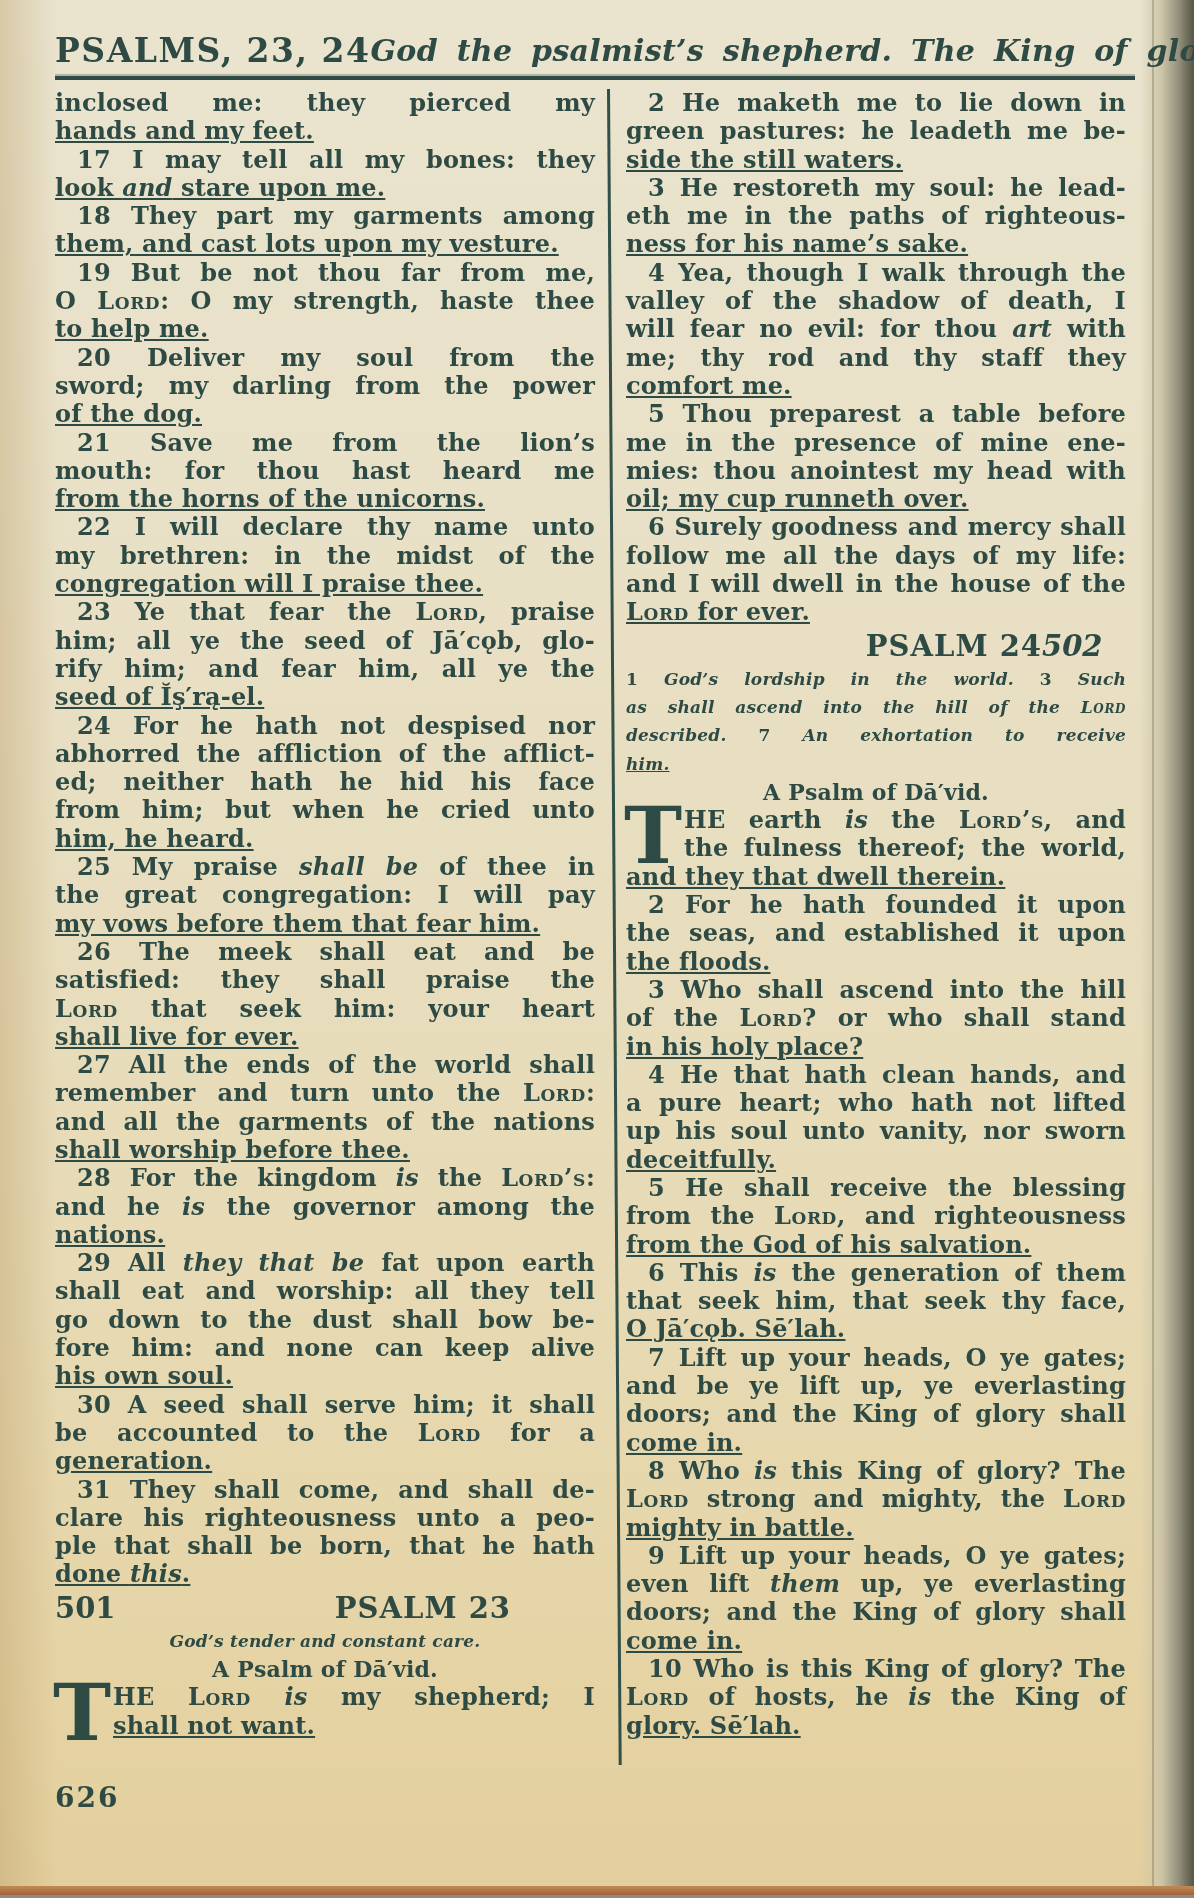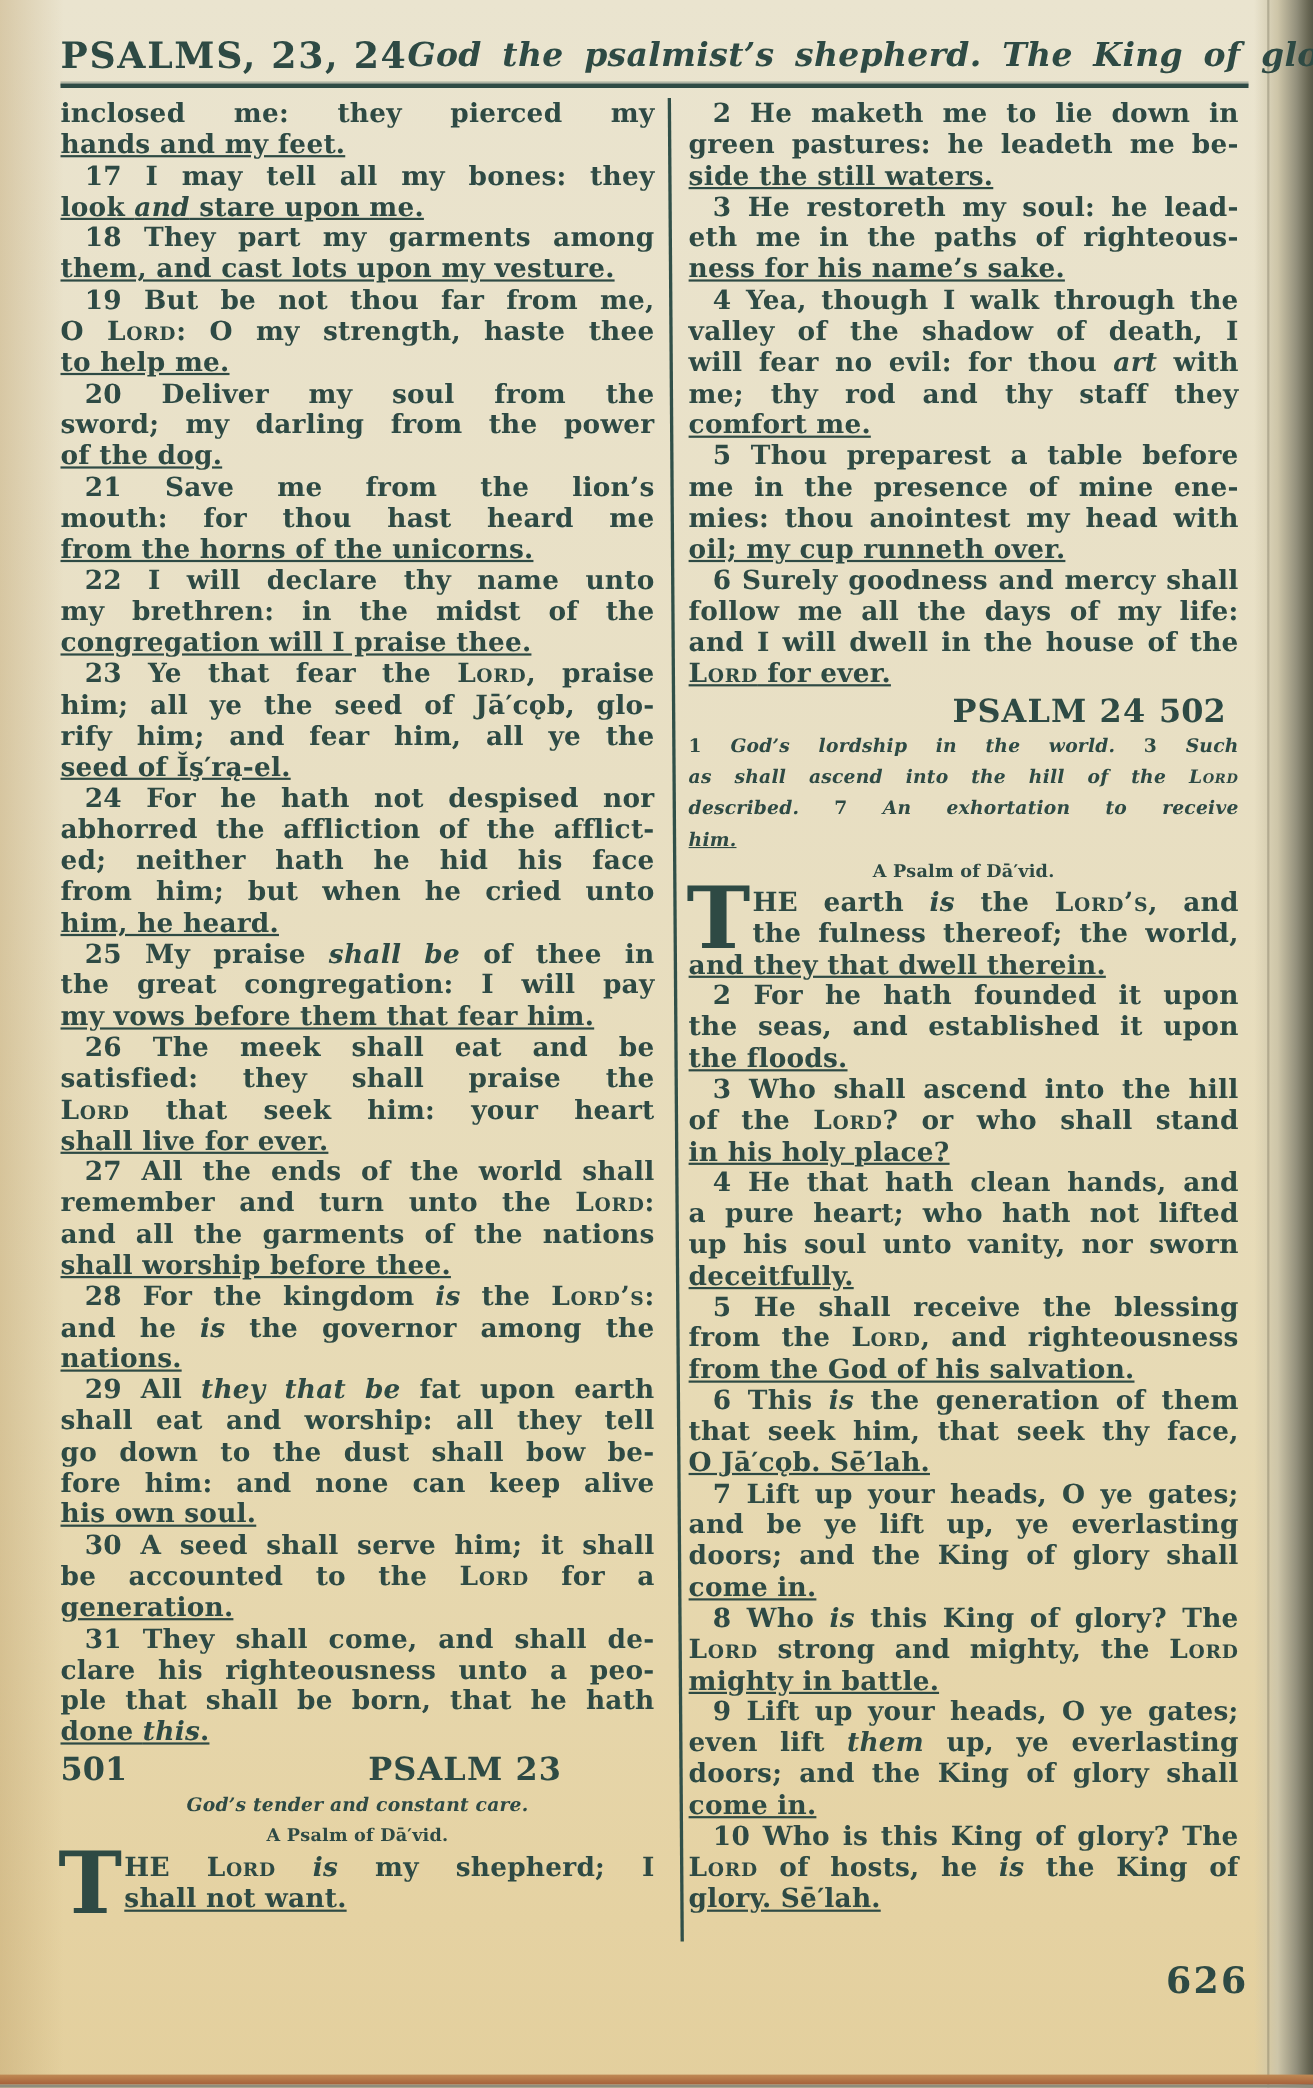--- a/index.html
+++ b/index.html
@@ -30,34 +30,34 @@
   .divider{width:3px;background:#315049;margin-left:12px;height:1676px;
     transform:rotate(-.4deg);transform-origin:50% 0;}
   .col-right{width:500px;margin-left:16px;}
 
   .line{height:28.3px;line-height:28.3px;font-size:24px;letter-spacing:.2px;
     text-align:justify;text-align-last:justify;white-space:nowrap;}
   .line.e{text-align-last:left;text-decoration:underline;}
   .line.c{text-align:center;text-align-last:center;}
   .line.i{padding-left:22px;}
   .line.sum{font-size:17px;}
-  .line.sub{font-size:16px;text-align:center;}
+  .line.sub{font-size:22px;text-align:center;}
   em{font-style:italic;}
   .sc{font-variant:small-caps;letter-spacing:.6px;}
 
   .hrow{display:flex;font-size:29px;height:34px;line-height:34px;margin:2px 0 2px 0;}
   .hl,.hr{width:84px;}
-  .hr{text-align:center;}
+  .hr{text-align:left;font-style:italic;}
   .hc{flex:1;text-align:right;letter-spacing:1px;}
 
   .dropblock{position:relative;}
   .dropblock .line{margin-left:58px;}
   .cap{position:absolute;left:-2px;top:-1px;font-size:78px;line-height:62px;font-weight:700;}
 
-  .pagenum{text-align:right;font-size:33px;margin-top:16px;letter-spacing:2px;font-weight:700;}
+  .pagenum{text-align:left;font-size:28px;margin-top:16px;letter-spacing:2px;font-weight:700;}
 </style>
 </head>
 <body>
 
 <div class="edge-left"></div>
 <div class="edge-right"></div>
 <div class="crease"></div>
 <div class="edge-bottom-red"></div>
 <div class="edge-bottom-grey"></div>
 

